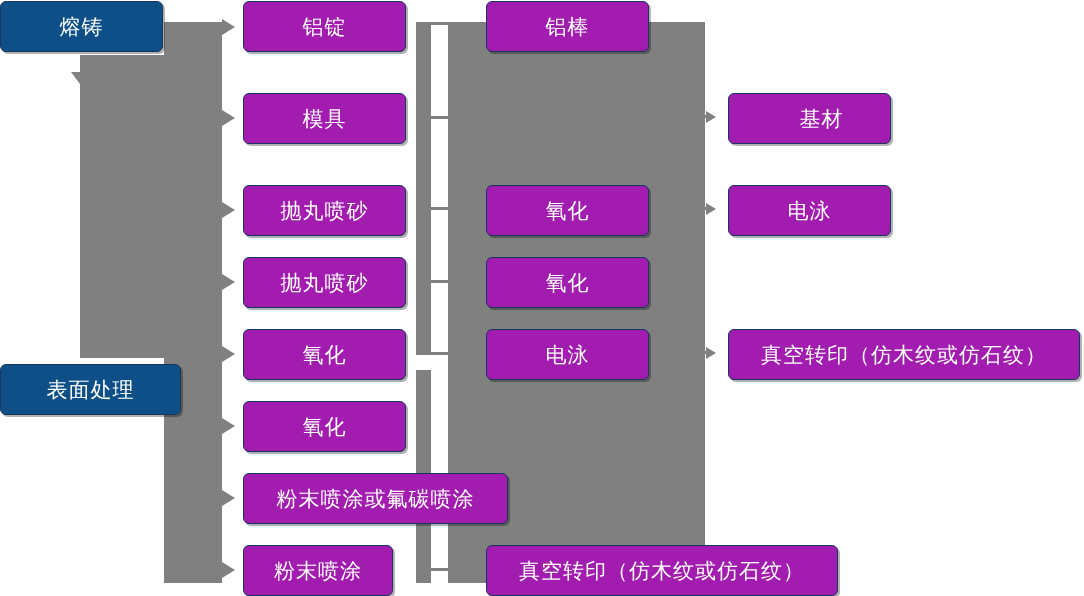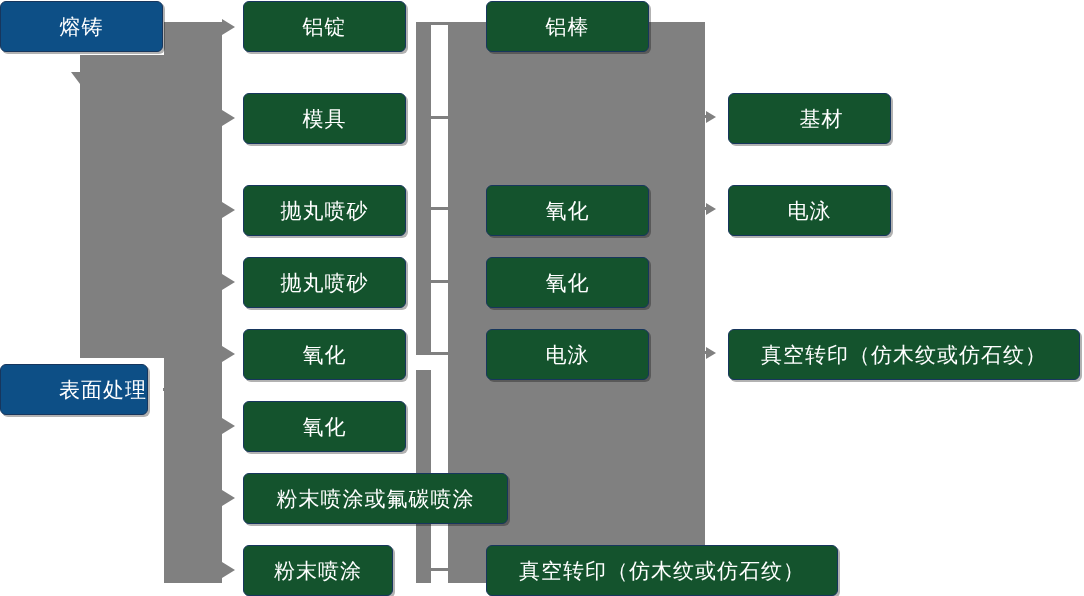--- a/index.html
+++ b/index.html
@@ -39,21 +39,21 @@
     display:flex;align-items:center;justify-content:center;
     color:#ffffff;
     border:1px solid #17365d;
     border-radius:6px;
     letter-spacing:1px;
     text-align:center;
     box-shadow:2px 2px 0 rgba(0,0,0,0.30);
     white-space:nowrap;
   }
   .node.dark{background:#0d4f86;}
-  .node.bright{background:#14532d;}
+  .node.bright{background:#a21caf;}
   .fs21{font-size:21px;}
 </style>
 </head>
 <body>
 
 <div id="canvas">
 
   <div class="gray" style="left:164px;top:22px;width:58px;height:336px;"></div>
   <div class="gray" style="left:80px;top:55px;width:142px;height:303px;"></div>
   <div class="gray" style="left:164px;top:358px;width:58px;height:225px;"></div>
@@ -87,21 +87,21 @@
   <div class="arrow-small" style="left:706px;top:111px;"></div>
   <div class="arrow-small" style="left:706px;top:203px;"></div>
   <div class="arrow-small" style="left:706px;top:347px;"></div>
   <div class="arrow-stem" style="left:698px;top:115px;width:10px;"></div>
   <div class="arrow-stem" style="left:698px;top:207px;width:10px;"></div>
   <div class="arrow-stem" style="left:698px;top:351px;width:10px;"></div>
 
   <div class="node dark fs21" style="left:0px;top:1px;width:163px;height:51px;">
     <span>熔铸</span>
   </div>
-  <div class="node dark fs21" style="left:0px;top:364px;width:148px;height:51px;justify-content:flex-end;">
+  <div class="node dark fs21" style="left:0px;top:364px;width:181px;height:51px;">
     <span>表面处理</span>
   </div>
 
   <div class="node bright fs21" style="left:243px;top:1px;width:163px;height:51px;">
     <span>铝锭</span>
   </div>
   <div class="node bright fs21" style="left:243px;top:93px;width:163px;height:51px;">
     <span>模具</span>
   </div>
   <div class="node bright fs21" style="left:243px;top:185px;width:163px;height:51px;">

